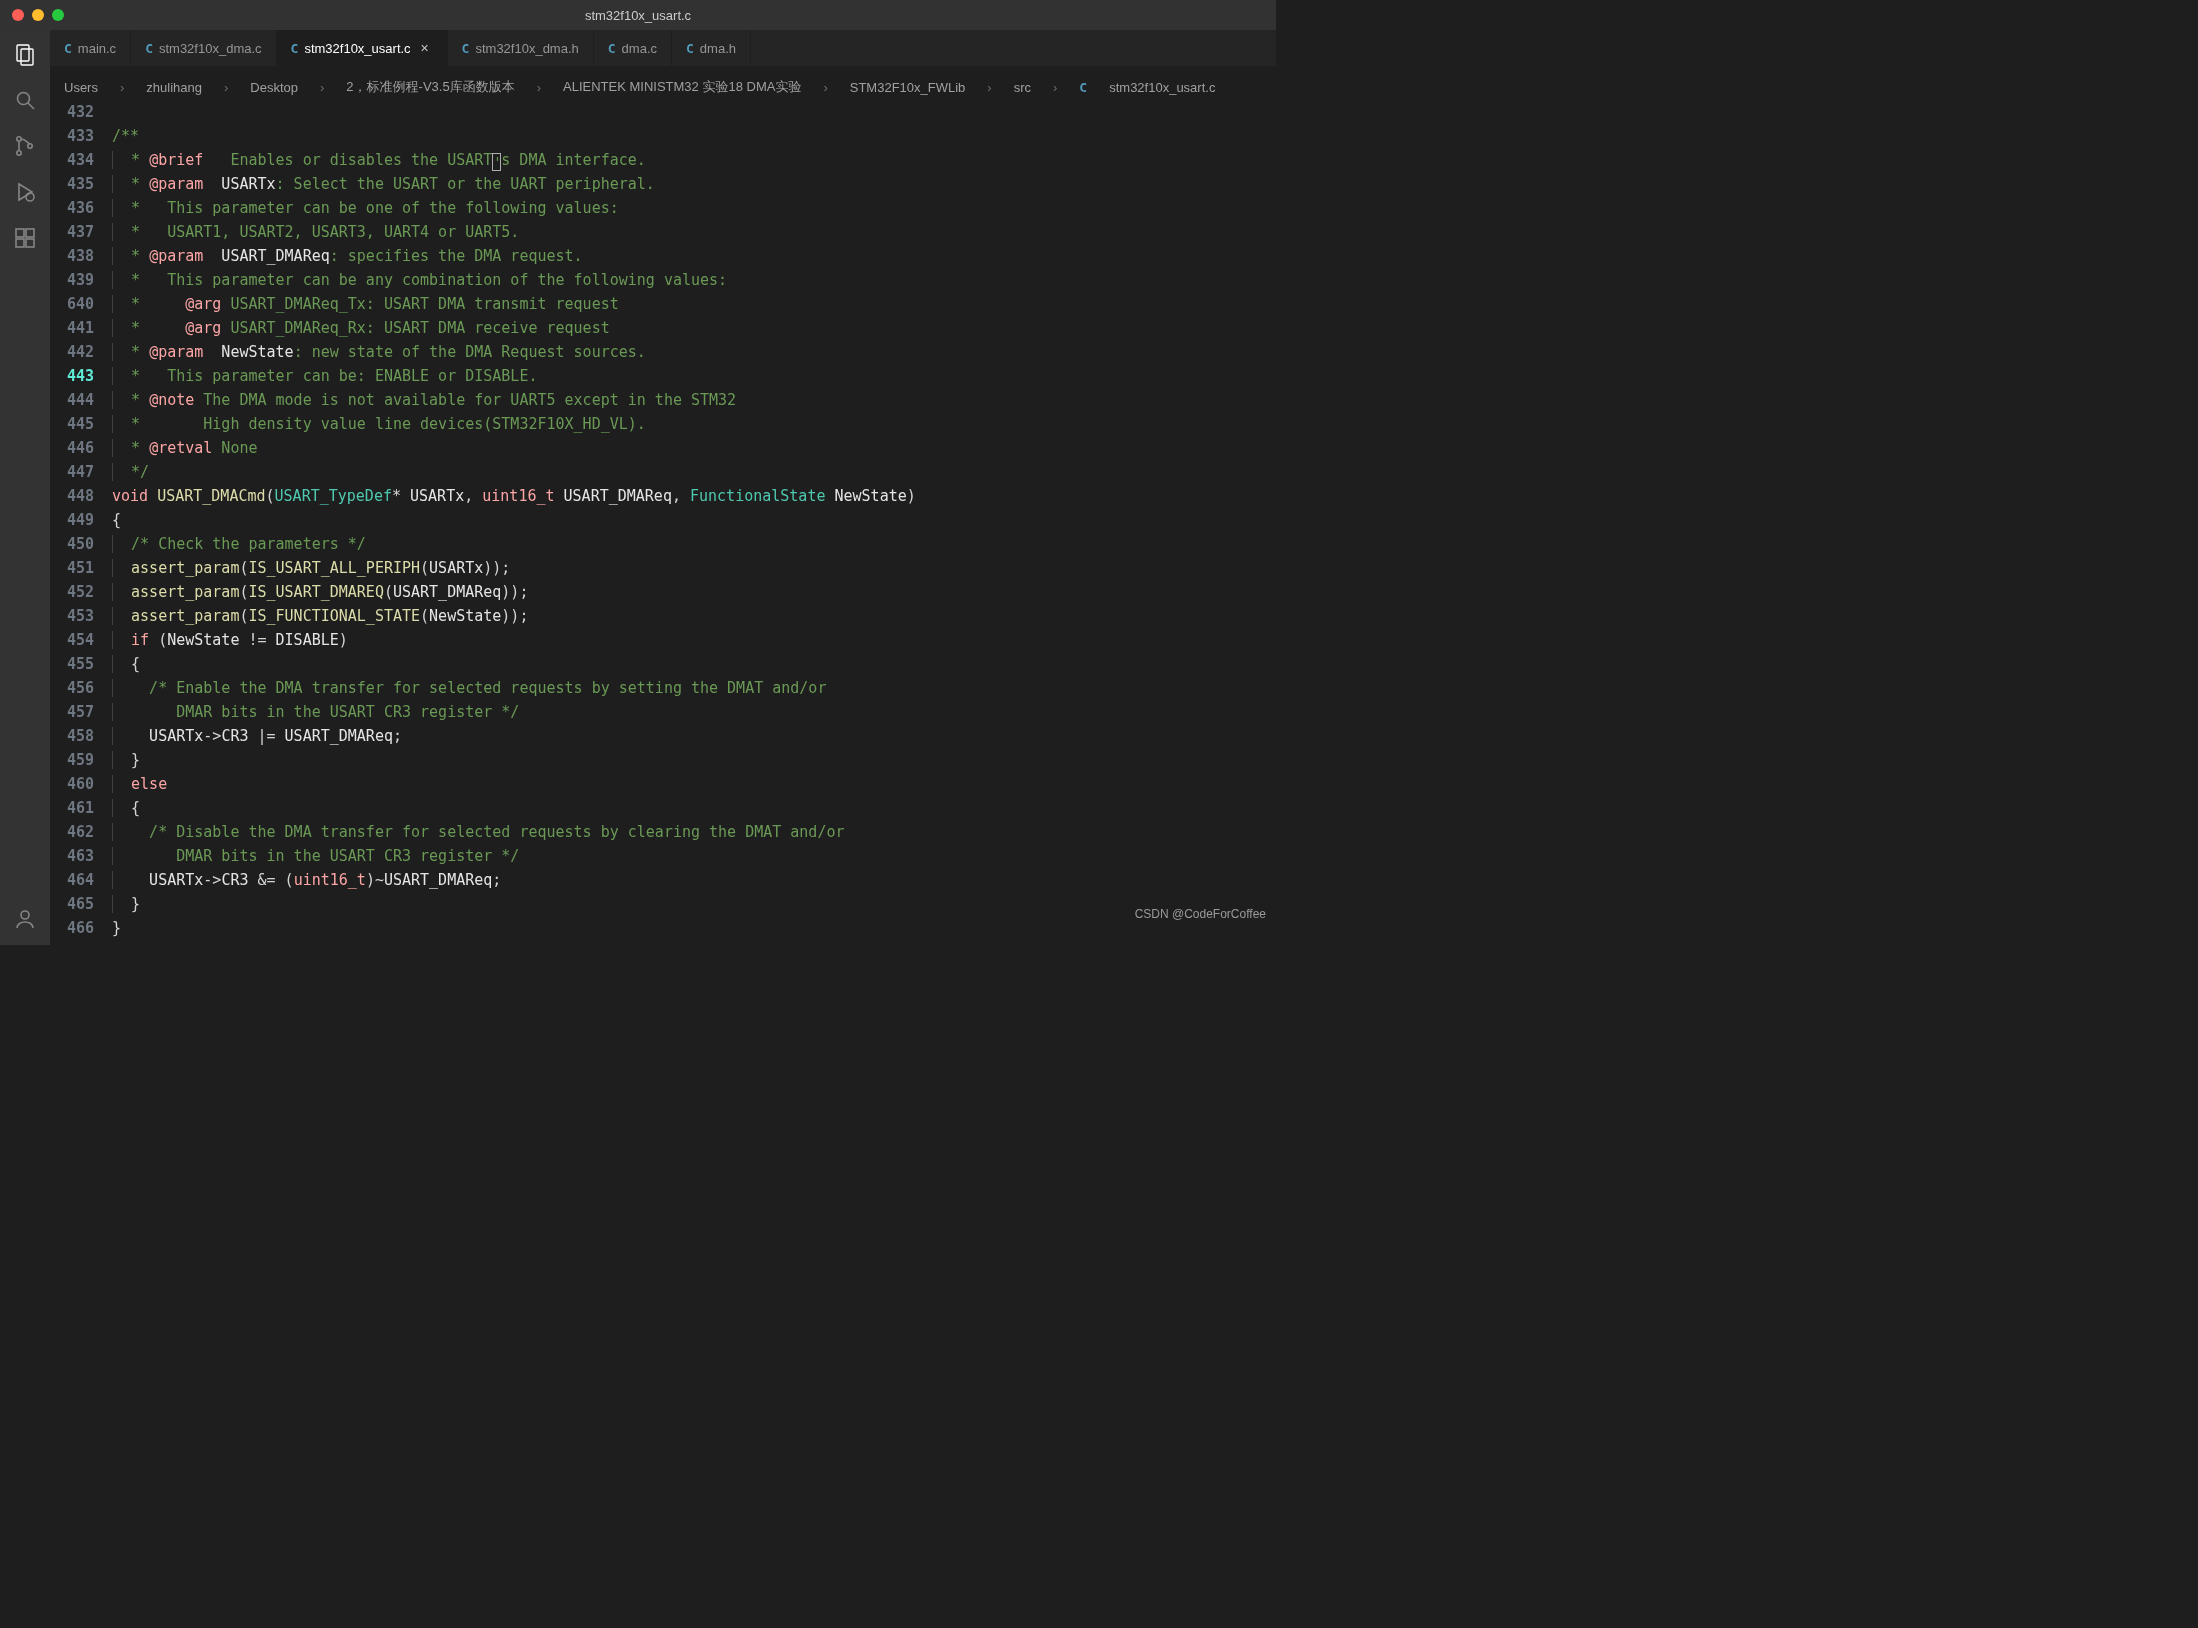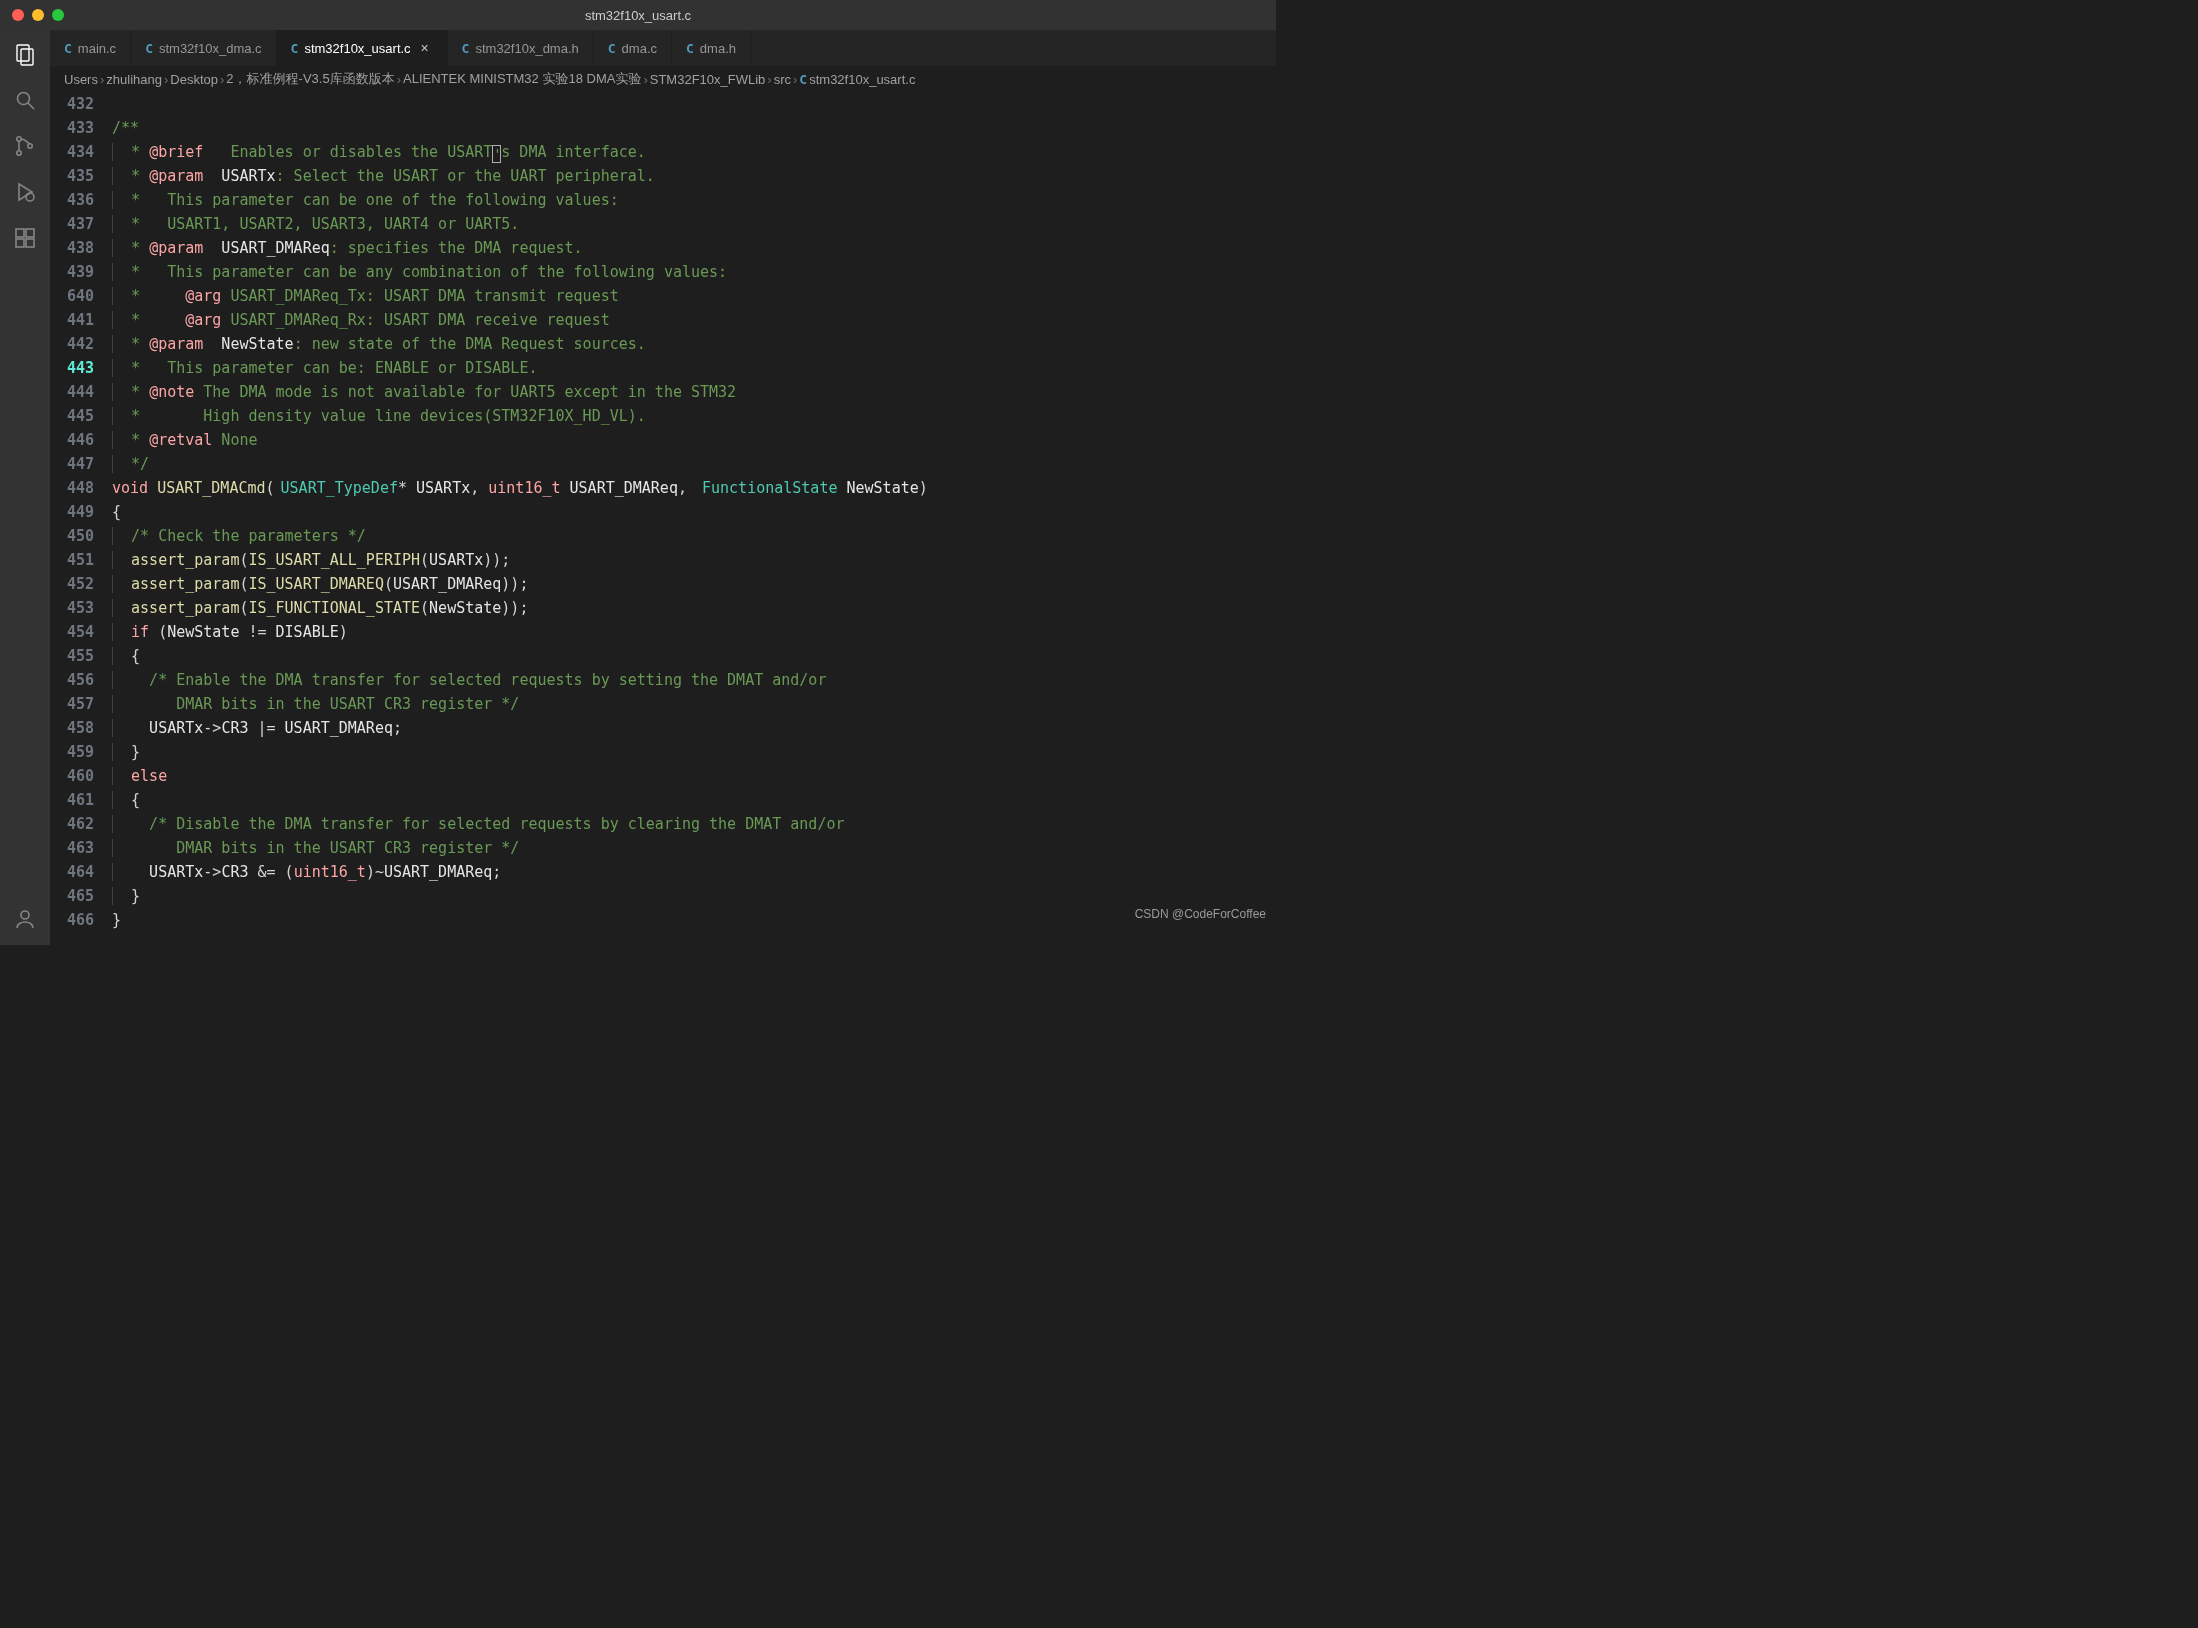--- a/index.html
+++ b/index.html
@@ -103,23 +103,24 @@
   text-align: center;
 }
 .breadcrumbs {
   display: flex;
   align-items: center;
   height: 26px;
   padding: 0 14px;
   font-family: -apple-system, BlinkMacSystemFont, "Segoe UI", sans-serif;
   font-size: 13px;
   color: #a0a0a0;
-  gap: 2px;
+  gap: 22px;
   white-space: nowrap;
   overflow: hidden;
+  margin-top: 8px;
 }
 .breadcrumbs .sep { color: #6e6e6e; }
 .breadcrumbs .c-icon { color: #519aba; font-weight: bold; font-family: monospace; }
 .code-body {
   flex: 1;
   display: flex;
   overflow: hidden;
   position: relative;
 }
 .gutter {
@@ -138,21 +139,21 @@
   white-space: pre;
 }
 .line.hl .gutter { color: #5eead4; }
 .code { flex: 1; }
 .indent-guide {
   border-left: 1px solid #404040;
   margin-left: 0;
 }
 .c-comment { color: #6a9955; }
 .c-kw      { color: #fca5a5; }
-.c-type    { color: #4ec9b0; margin-left: 6px; }
+.c-type    { color: #4ec9b0; }
 .c-var     { color: #e5e5e5; }
 .c-func    { color: #dcdcaa; }
 .c-op      { color: #d4d4d4; }
 .cursor-box {
   display: inline-block;
   border: 1px solid #aeafad;
   width: 9px;
   height: 18px;
   vertical-align: -2px;
   color: #6a9955;

